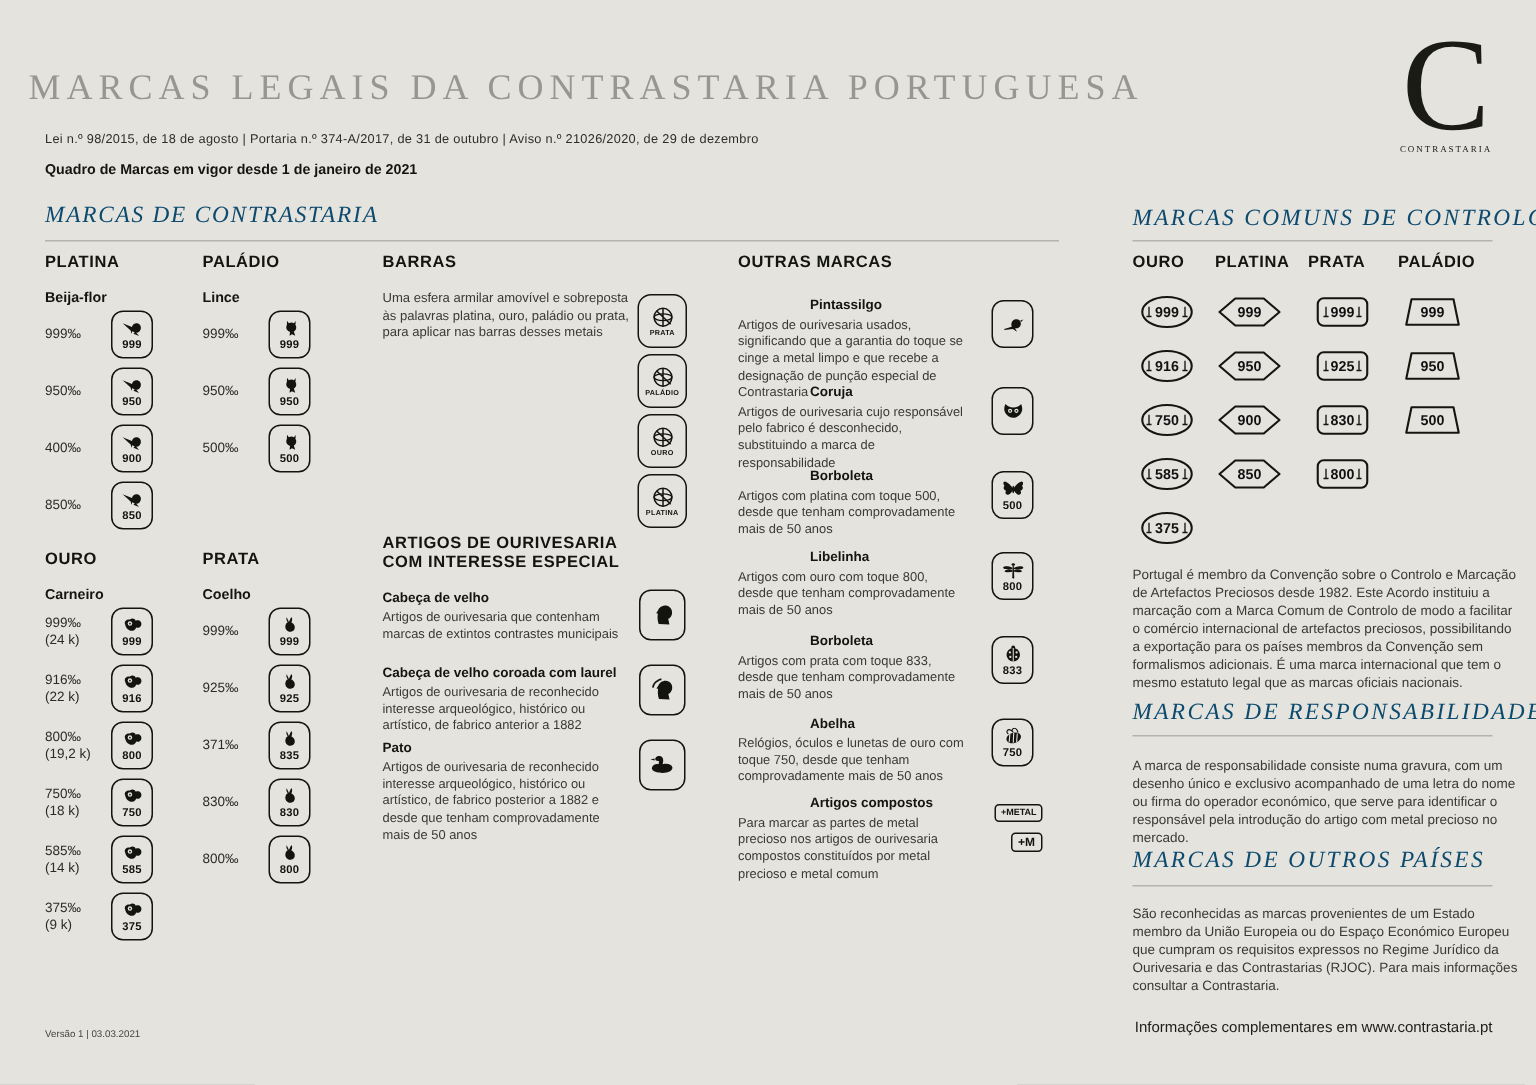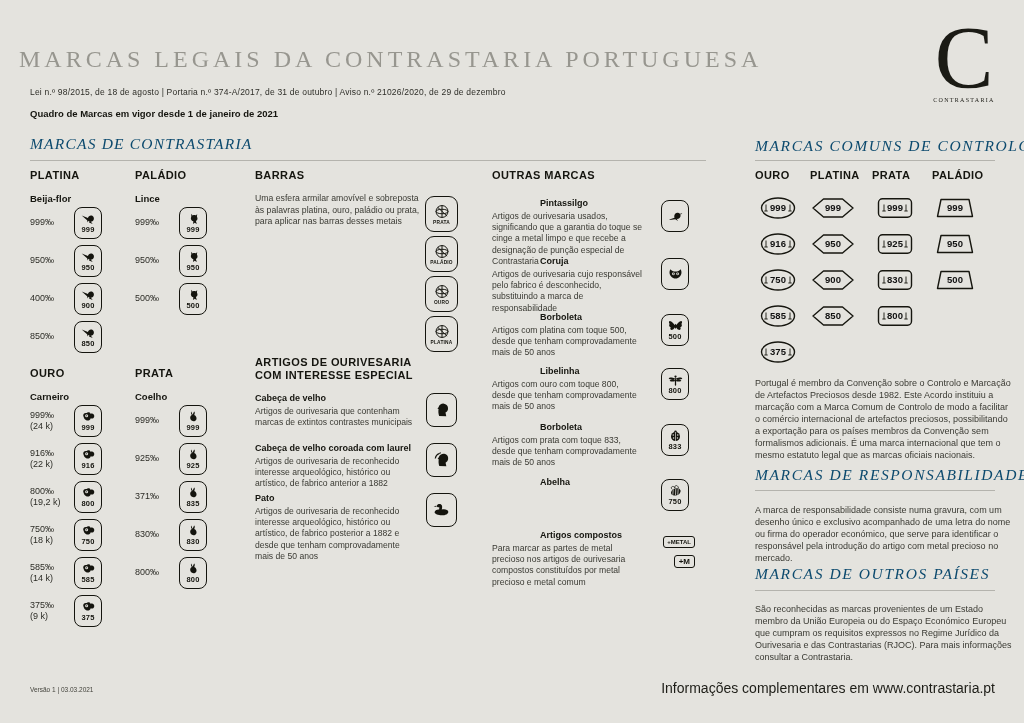--- a/index.html
+++ b/index.html
@@ -77,21 +77,21 @@
 
   
   .ctl-col{position:absolute;top:170px;width:58px;}
   .ctl{position:absolute;}
   .ctl svg{width:46px;height:24px;}
   .ctl .st{fill:none;stroke:#16160f;stroke-width:1.4;stroke-linejoin:round;}
   .ctl .stt{fill:none;stroke:#16160f;stroke-width:.9;}
   .ctl .cnum{font-family:"Liberation Sans",sans-serif;font-size:9.5px;font-weight:bold;text-anchor:middle;fill:#111;}
 
   .footer-left{position:absolute;left:30px;top:686px;font-size:6.5px;color:#44443d;}
-  .footer-right{position:absolute;right:29px;top:680px;font-size:14px;color:#1d1d17;text-align:right;}
+  .footer-right{position:absolute;right:29px;top:680px;font-size:10px;color:#1d1d17;text-align:right;}
 </style>
 </head>
 <body>
 
 <div class="page">
   <div class="title">MARCAS LEGAIS DA CONTRASTARIA PORTUGUESA</div>
   <div class="legal">Lei n.º 98/2015, de 18 de agosto | Portaria n.º 374-A/2017, de 31 de outubro | Aviso n.º 21026/2020, de 29 de dezembro</div>
   <div class="validity">Quadro de Marcas em vigor desde 1 de janeiro de 2021</div>
 
   <div class="logo">
@@ -457,20 +457,21 @@
               <circle cx="13" cy="6.6" r="1" fill="#e4e3de"></circle>
               <circle cx="7.4" cy="10.6" r="1" fill="#e4e3de"></circle>
               <circle cx="12.6" cy="10.6" r="1" fill="#e4e3de"></circle>
             </svg>
           </span>
           <span class="punch-num">833</span>
         </div>
       </div>
       <div class="out-item" style="top: 307px;">
         <div class="nm">Abelha</div>
+        <div class="ds">Relógios, óculos e lunetas de ouro com toque 750, desde que tenham comprovadamente mais de 50 anos</div>
         <div class="punch">
           <span class="punch-icon">
             <svg viewBox="0 0 20 16" xmlns="http://www.w3.org/2000/svg" fill="#14140e">
               <ellipse cx="10.4" cy="9.2" rx="6.6" ry="4.6" transform="rotate(-18 10.4 9.2)"></ellipse>
               <path d="M5.6 5.8C3 3.6 5.2.8 7.9 2.4l2.3 2M9.3 3.9C8.2 1 11.4-.5 13.1 1.9l1.2 2.6" fill="none" stroke="#14140e" stroke-width="1"></path>
               <path d="M7 5.6l-.6 7.4M10.4 4.8l-.4 8.8M13.6 5.4l-.6 7.6" stroke="#e4e3de" stroke-width="1" fill="none"></path>
             </svg>
           </span>
           <span class="punch-num">750</span>
         </div>

